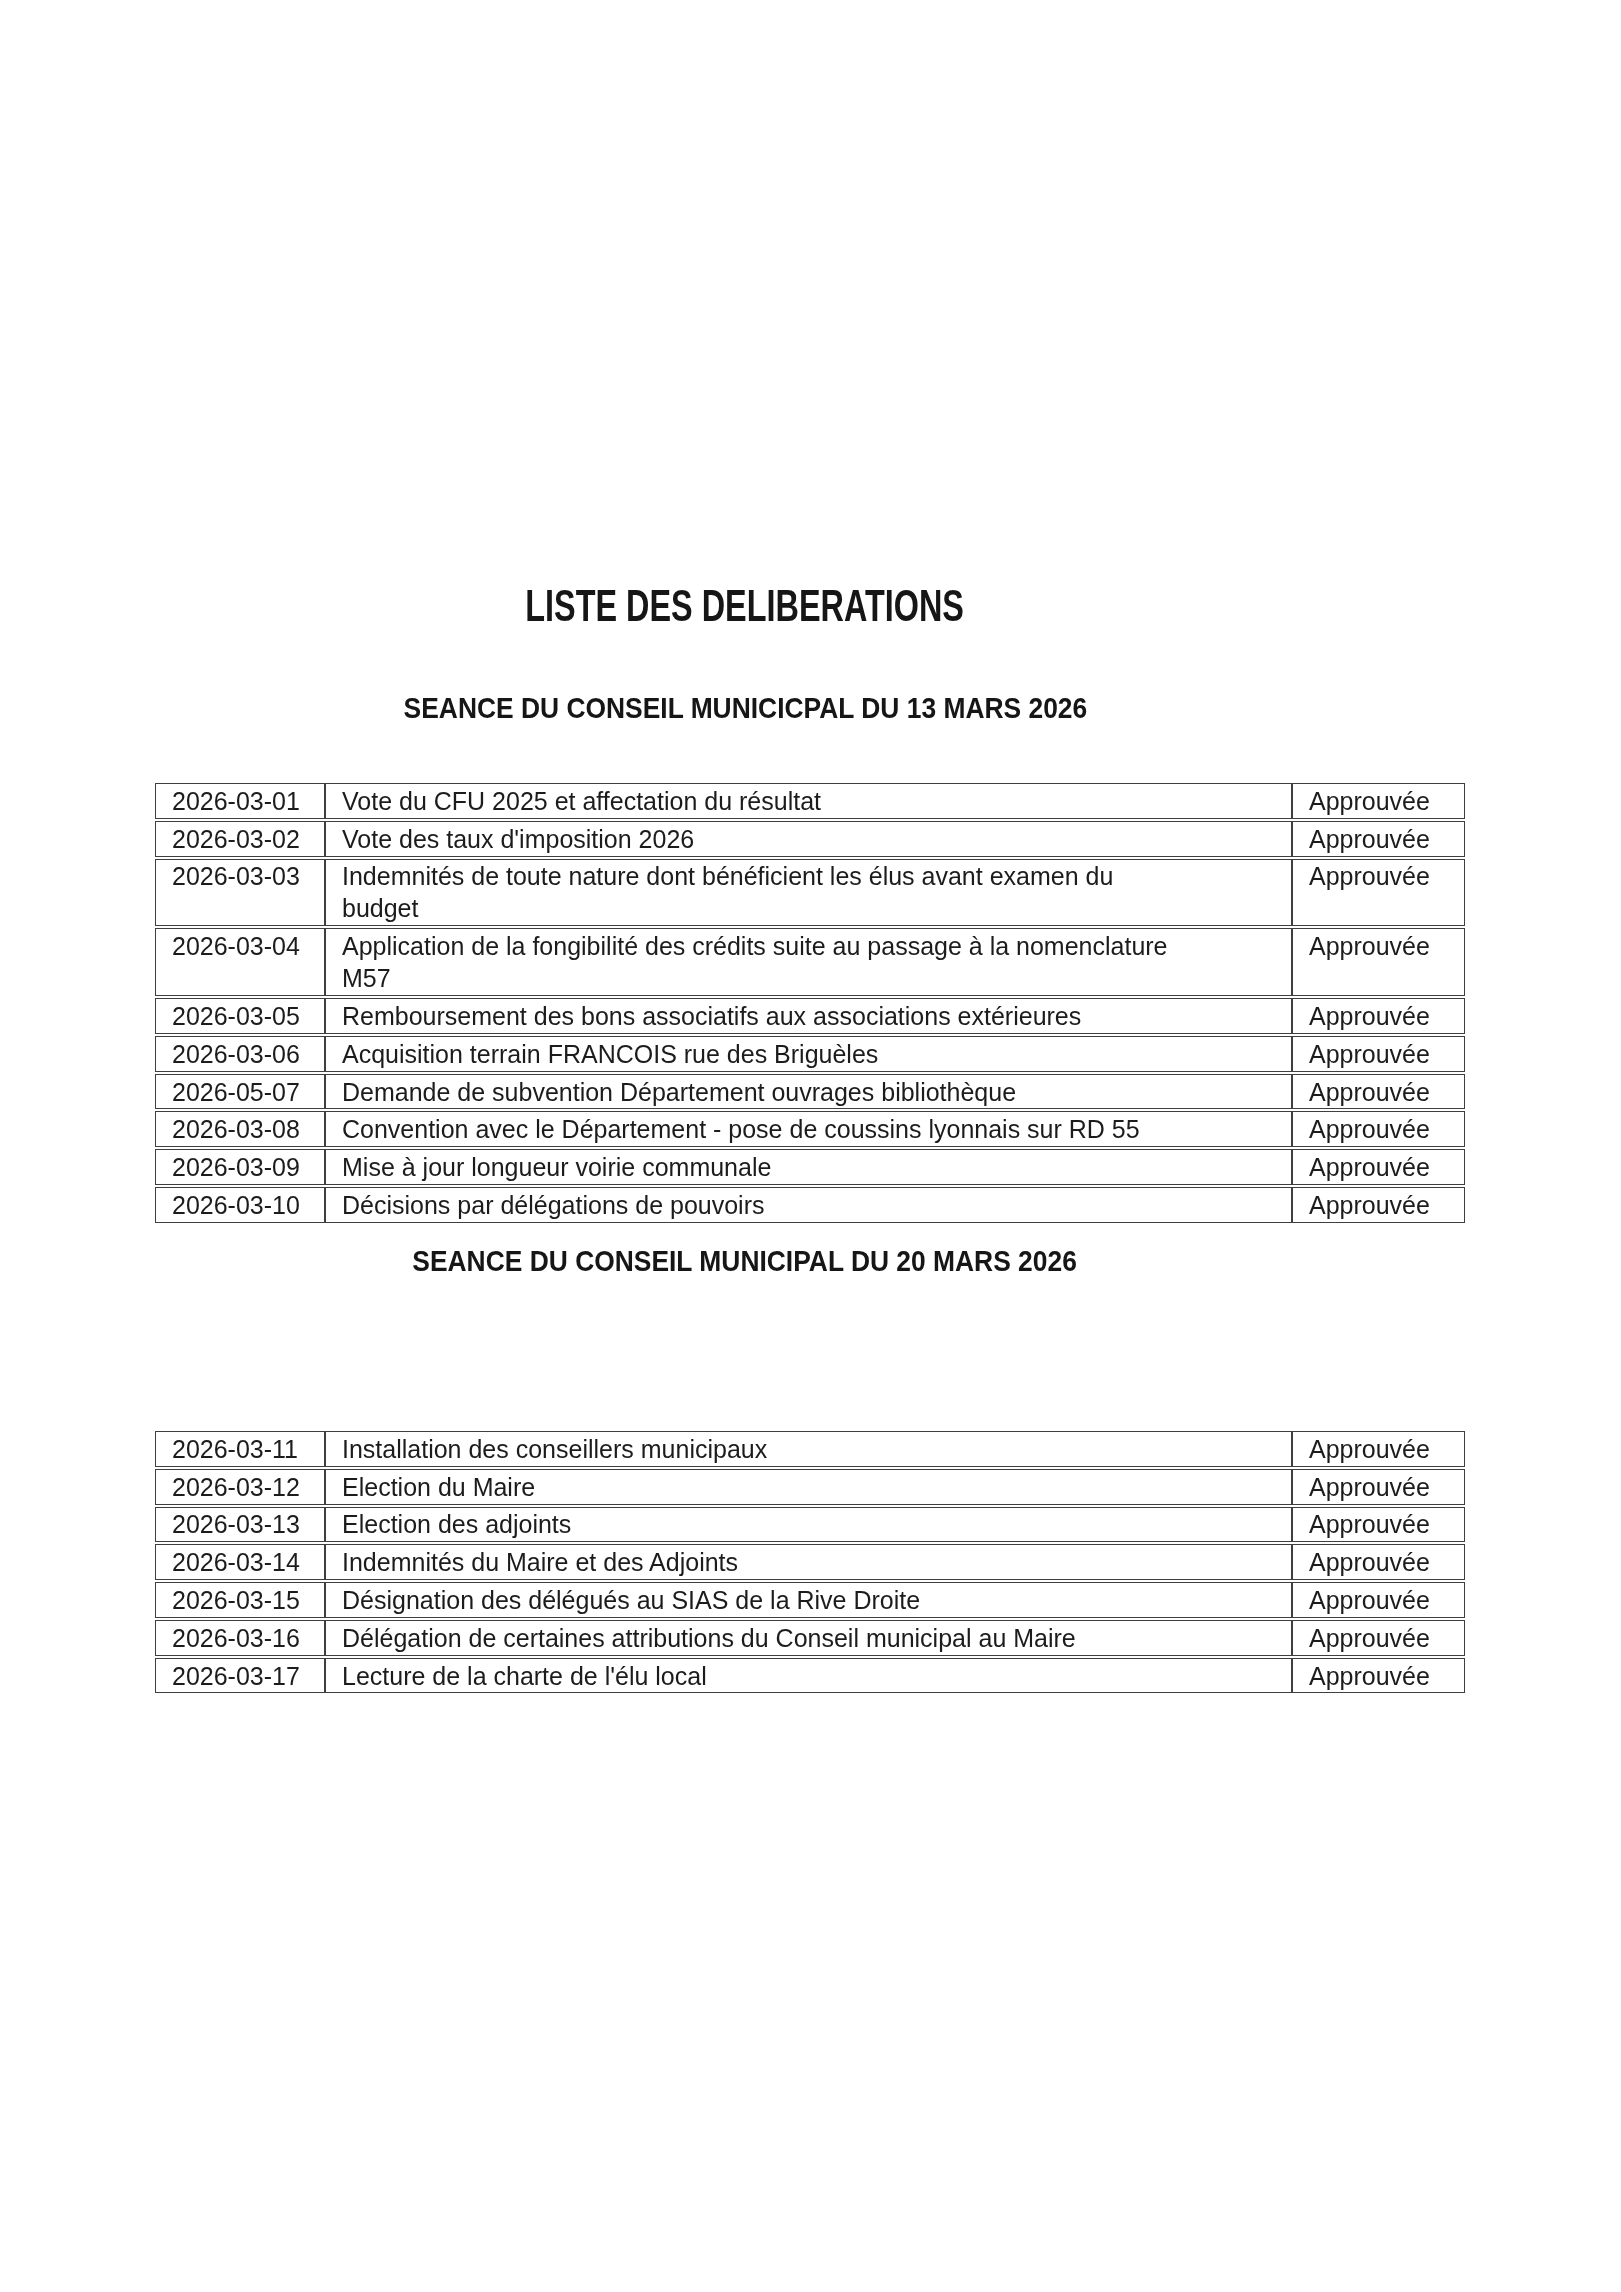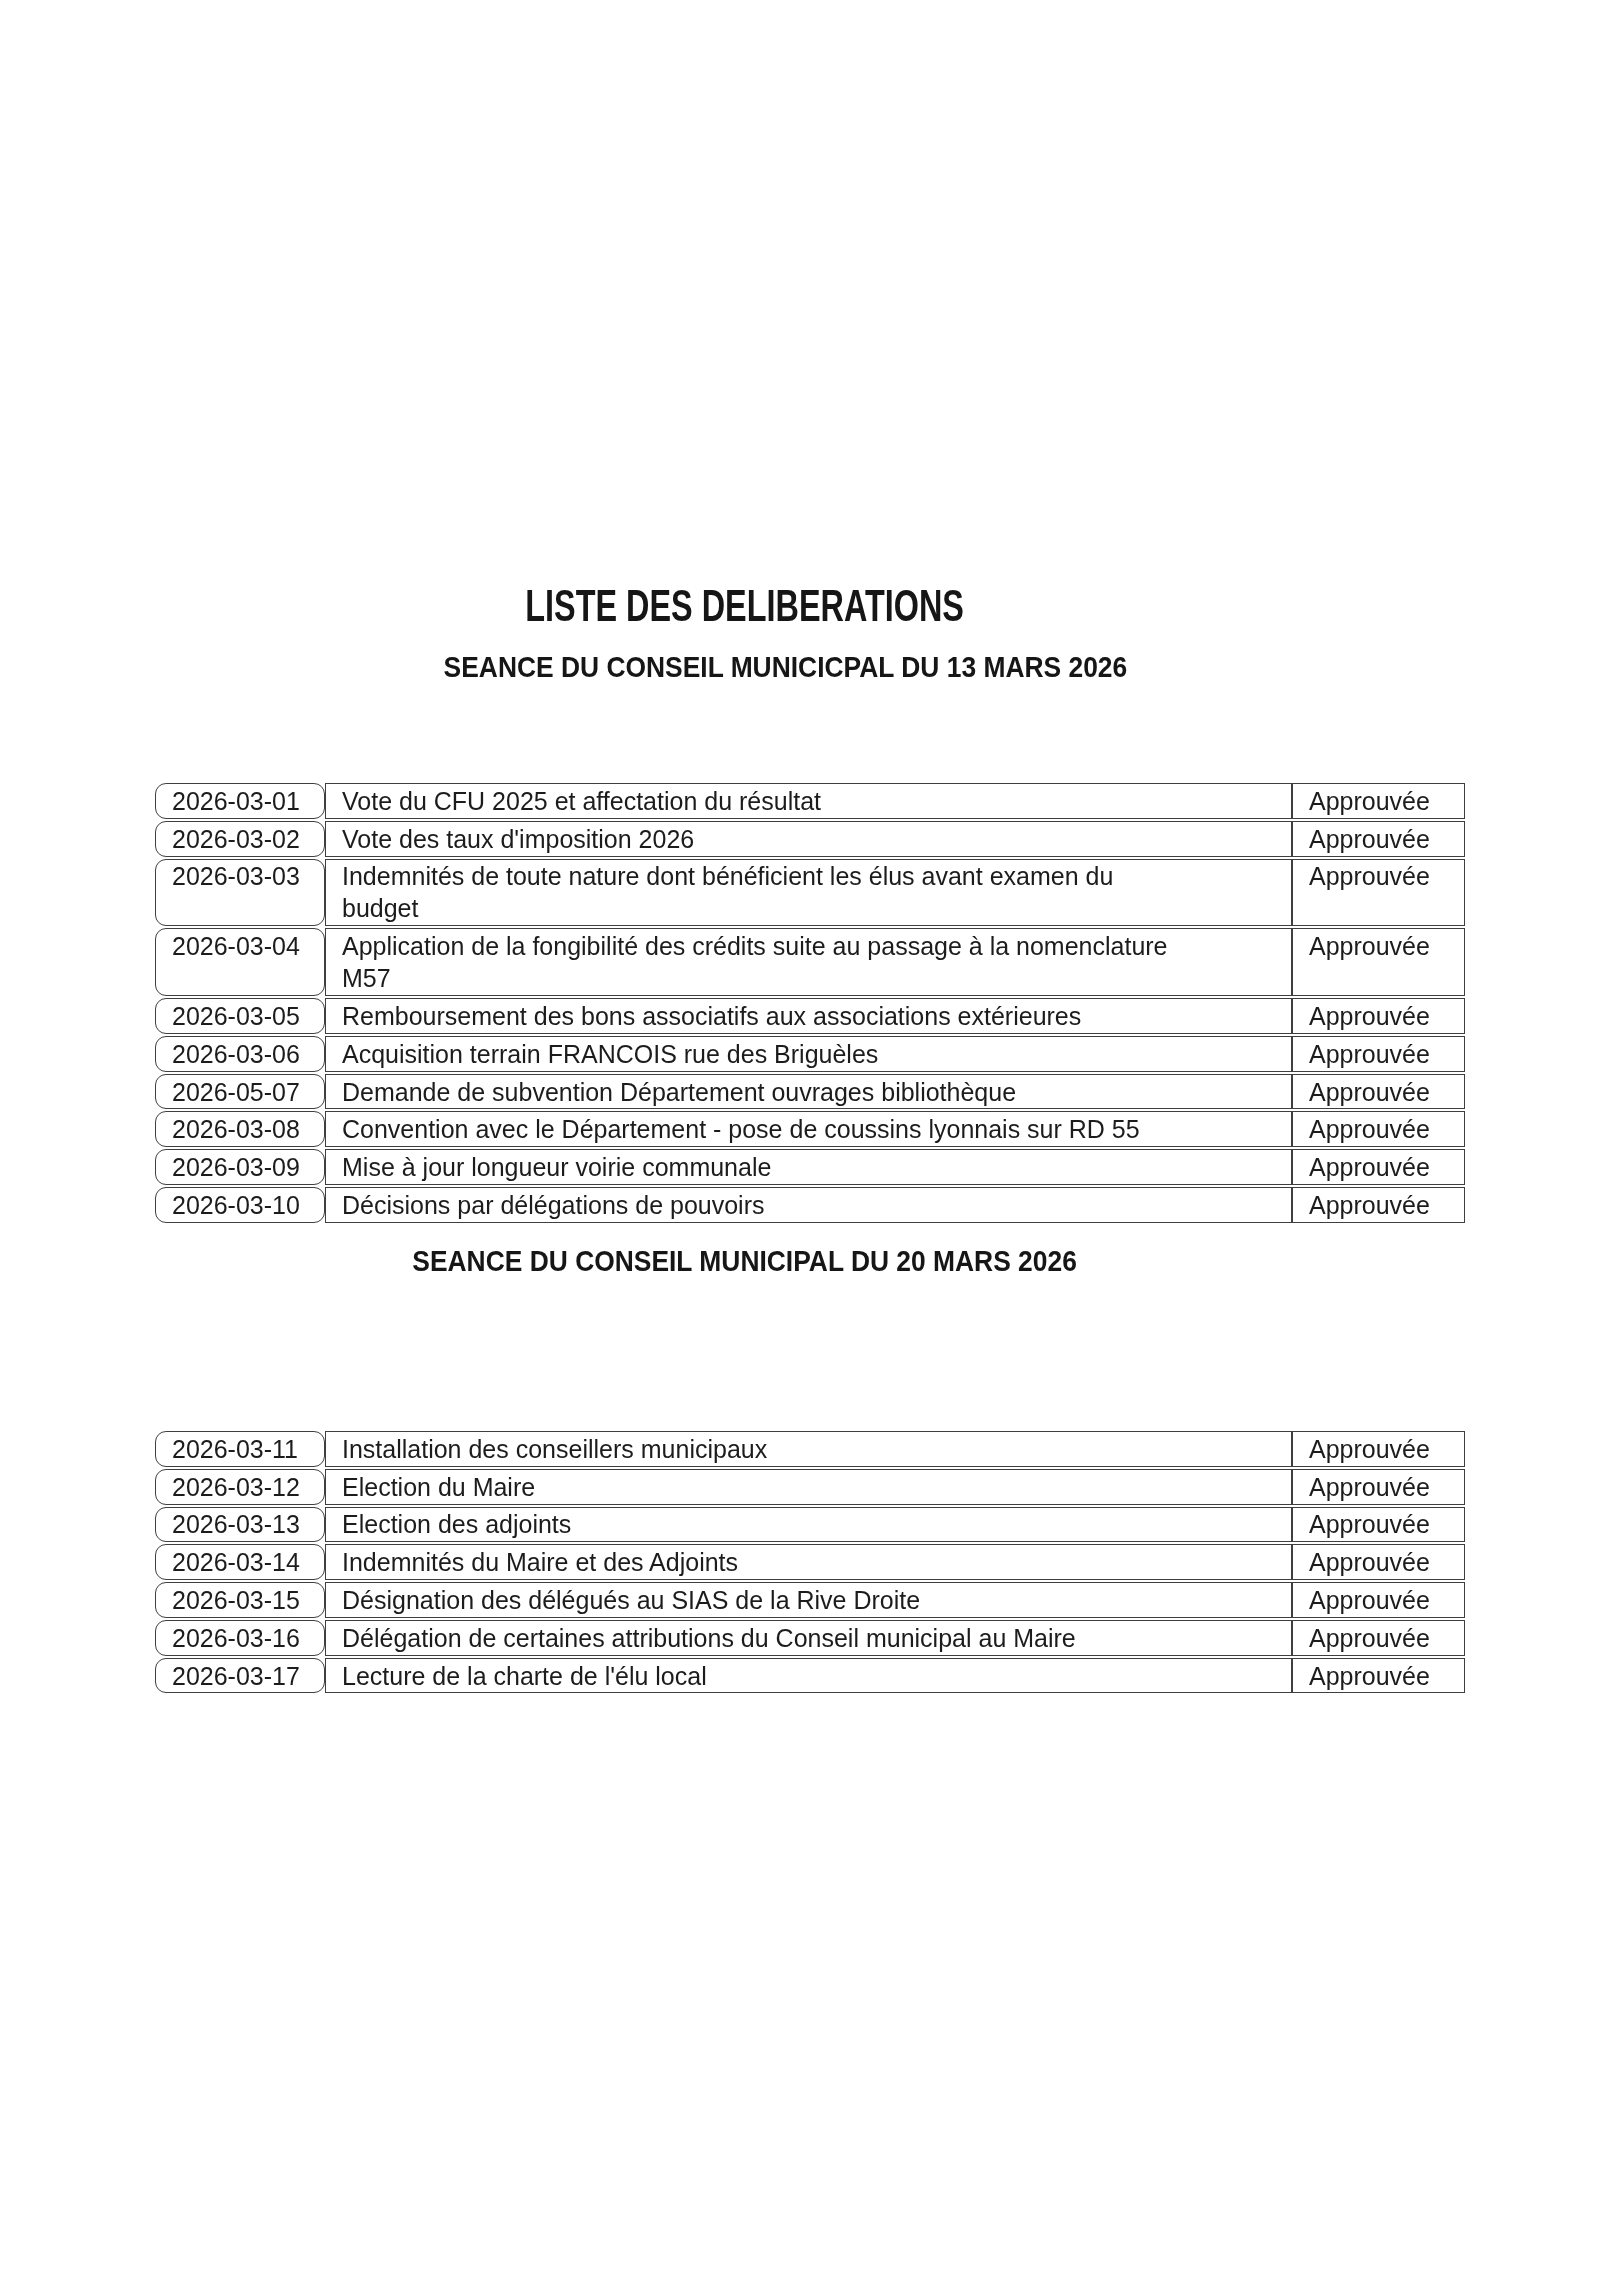--- a/index.html
+++ b/index.html
@@ -43,21 +43,21 @@
     font-weight:700;
     line-height:30px;
     white-space:nowrap;
     color:#161616;
   }
   .section-heading .squeeze{
     display:inline-block;
     transform:scaleX(0.88);
     transform-origin:50% 50%;
   }
-  #section-0-heading{top:652px;padding-left:40px;}
+  #section-0-heading{top:693px;}
   #section-1-heading{top:1246px;}
 
   table.delib-table{
     position:absolute;
     left:155px;
     width:1310px;
     table-layout:fixed;
     border-collapse:separate;
     border-spacing:0 2.7px;
   }
@@ -67,21 +67,21 @@
   table.delib-table td{
     box-sizing:border-box;
     vertical-align:top;
     font-size:25px;
     line-height:32px;
     padding:0.9px 9px 0.9px 16px;
     border:1.8px solid var(--border);
     white-space:pre;
     overflow:hidden;
   }
-  td.cell-number{width:170px;border-radius:11px;}
+  td.cell-number{width:170px;}
   td.cell-subject{width:967px;border-left:none;padding-left:18px;margin-left:39px;}
   td.cell-status{width:173px;border-left:none;padding-left:14.3px;margin-left:48px;}
 </style>
 </head>
 <body>
 
 <div class="page">
 
   <div class="doc-title">
     <span class="squeeze">LISTE DES DELIBERATIONS</span>

